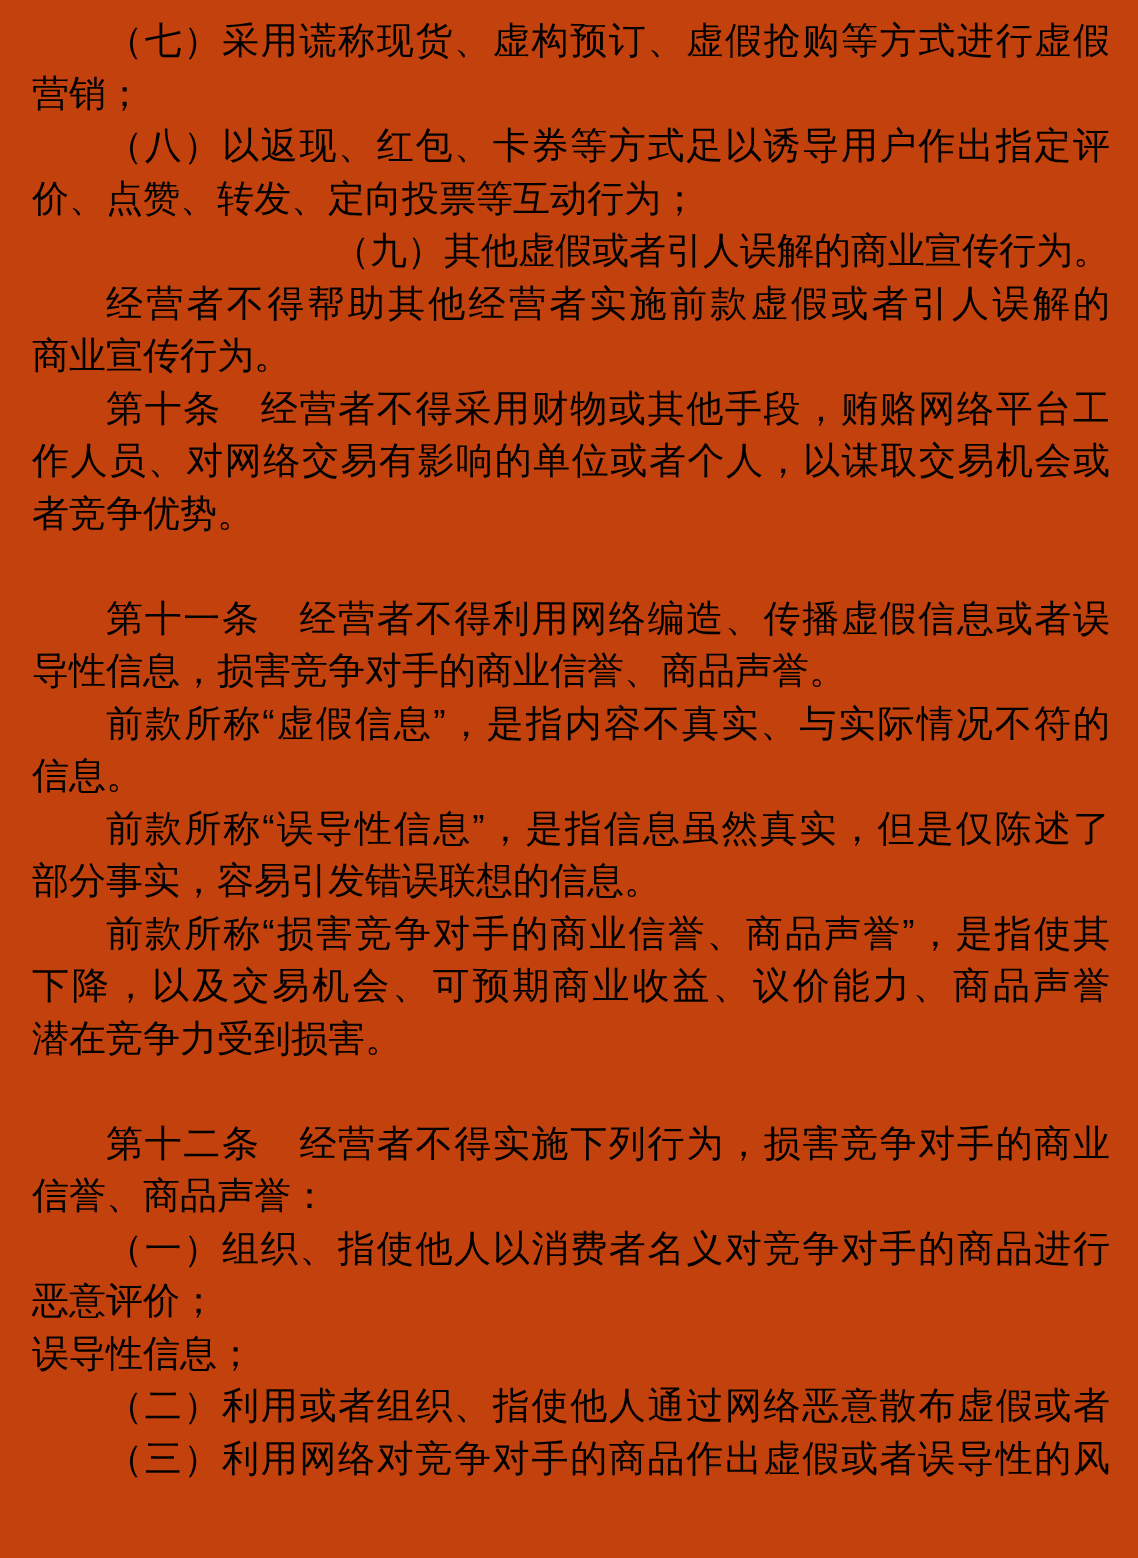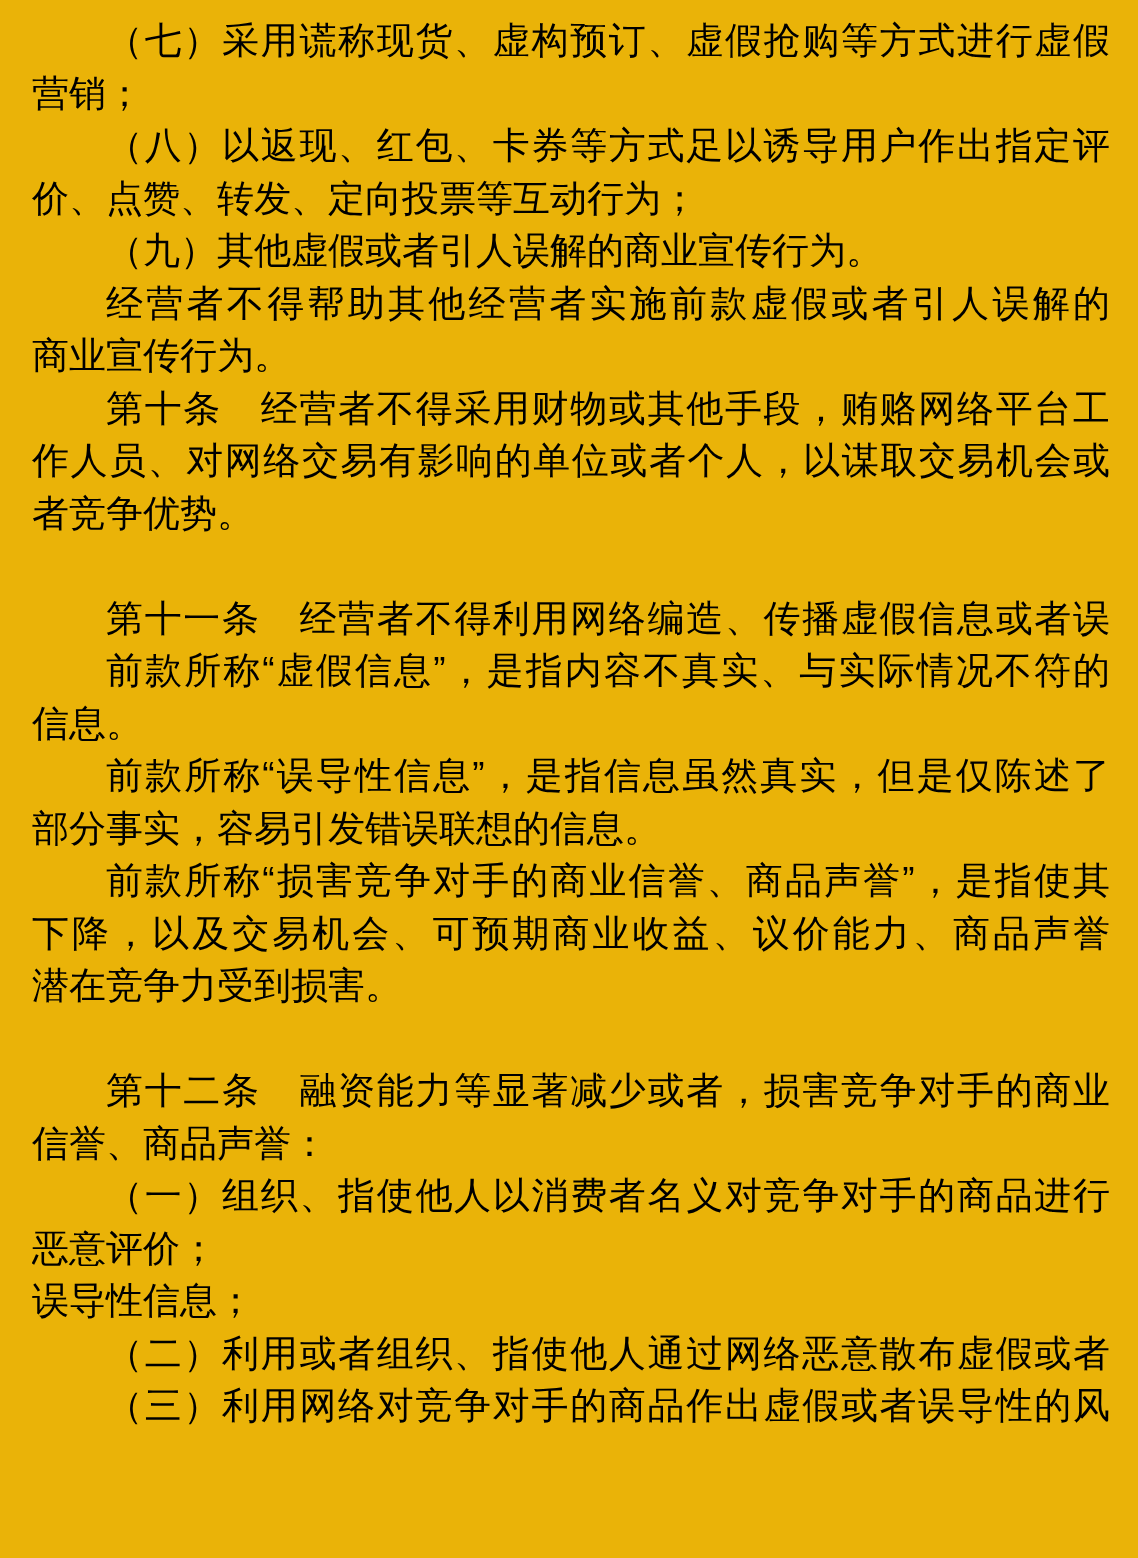--- a/index.html
+++ b/index.html
@@ -7,39 +7,40 @@
     padding: 0;
     width: 1138px;
     height: 1558px;
     background: #ffffff;
     overflow: hidden;
   }
   .page {
     box-sizing: border-box;
     width: 1138px;
     height: 1558px;
-    background: #eab308;
+    background: #c2410c;
     color: #000000;
     font-family: "Liberation Sans", sans-serif;
     padding: 15px 28px 0 32px;
   }
   .line {
     font-size: 37px;
     height: 52.5px;
     line-height: 52.5px;
     white-space: normal;
     overflow: hidden;
   }
   .line.justify {
     text-align: justify;
     text-align-last: justify;
     text-justify: inter-character;
   }
   .line.indent {
     padding-left: 74px;
+    text-align: right;
   }
   .line.blank {
     height: 52.5px;
   }
   .b {
     font-weight: normal;
   }
 </style>
 </head>
 <body>
@@ -51,29 +52,30 @@
       <div class="line indent justify"><span>（八）以返现、红包、卡券等方式足以诱导用户作出指定评</span></div>
       <div class="line"><span>价、点赞、转发、定向投票等互动行为；</span></div>
       <div class="line indent"><span>（九）其他虚假或者引人误解的商业宣传行为。</span></div>
       <div class="line indent justify"><span>经营者不得帮助其他经营者实施前款虚假或者引人误解的</span></div>
       <div class="line"><span>商业宣传行为。</span></div>
       <div class="line indent justify"><span class="b">第十条</span><span>　经营者不得采用财物或其他手段，贿赂网络平台工</span></div>
       <div class="line justify"><span>作人员、对网络交易有影响的单位或者个人，以谋取交易机会或</span></div>
       <div class="line"><span>者竞争优势。</span></div>
       <div class="line blank"></div>
       <div class="line indent justify"><span class="b">第十一条</span><span>　经营者不得利用网络编造、传播虚假信息或者误</span></div>
+      <div class="line"><span>导性信息，损害竞争对手的商业信誉、商品声誉。</span></div>
       <div class="line indent justify"><span>前款所称“虚假信息”，是指内容不真实、与实际情况不符的</span></div>
       <div class="line"><span>信息。</span></div>
       <div class="line indent justify"><span>前款所称“误导性信息”，是指信息虽然真实，但是仅陈述了</span></div>
       <div class="line"><span>部分事实，容易引发错误联想的信息。</span></div>
       <div class="line indent justify"><span>前款所称“损害竞争对手的商业信誉、商品声誉”，是指使其</span></div>
       <div class="line justify"><span>下降，以及交易机会、可预期商业收益、议价能力、商品声誉</span></div>
       <div class="line"><span>潜在竞争力受到损害。</span></div>
       <div class="line blank"></div>
-      <div class="line indent justify"><span class="b">第十二条</span><span>　融资能力等显著减少或者，损害竞争对手的商业</span></div>
+      <div class="line indent justify"><span class="b">第十二条</span><span>　经营者不得实施下列行为，损害竞争对手的商业</span></div>
       <div class="line"><span>信誉、商品声誉：</span></div>
       <div class="line indent justify"><span>（一）组织、指使他人以消费者名义对竞争对手的商品进行</span></div>
       <div class="line"><span>恶意评价；</span></div>
       <div class="line"><span>误导性信息；</span></div>
       <div class="line indent justify"><span>（二）利用或者组织、指使他人通过网络恶意散布虚假或者</span></div>
       <div class="line indent justify"><span>（三）利用网络对竞争对手的商品作出虚假或者误导性的风</span></div>
     </div>
 </div>
 
 </body></html>

